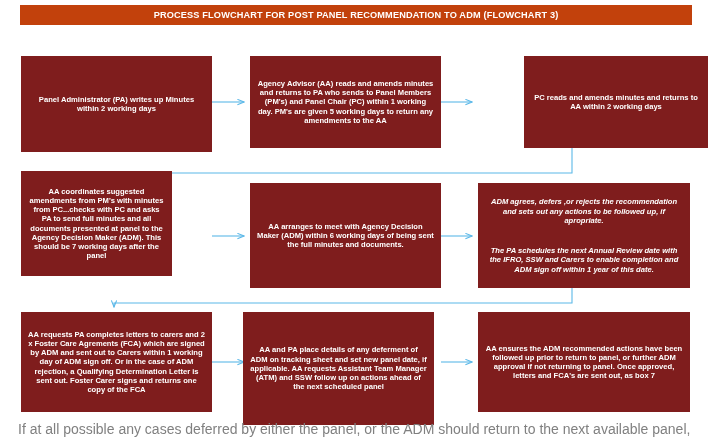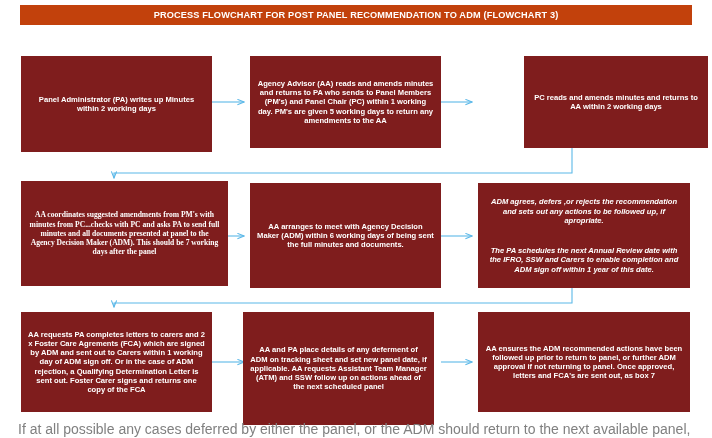--- a/index.html
+++ b/index.html
@@ -60,21 +60,21 @@
   .box p + p {
     margin-top: 21px;
   }
 
   
   #box1 { left: 21px;  top: 56px;  width: 191px; height: 96px; justify-content: center; }
   #box2 { left: 250px; top: 56px;  width: 191px; height: 92px; }
   #box3 { left: 478px; top: 56px;  width: 184px; height: 92px; margin-left: 46px; }
 
   
-  #box4 { left: 21px;  top: 181px; width: 207px; height: 105px; font-family: Liberation Serif, serif; }
+  #box4 { left: 21px;  top: 171px; width: 151px; height: 105px; }
   #box5 { left: 250px; top: 183px; width: 191px; height: 105px; }
   #box6 { left: 478px; top: 183px; width: 212px; height: 105px; font-style: italic; }
 
   
   #box7 { left: 21px;  top: 312px; width: 191px; height: 100px; }
   #box8 { left: 243px; top: 312px; width: 191px; height: 113px; }
   #box9 { left: 478px; top: 312px; width: 212px; height: 100px; }
 
   
   #connectors {

